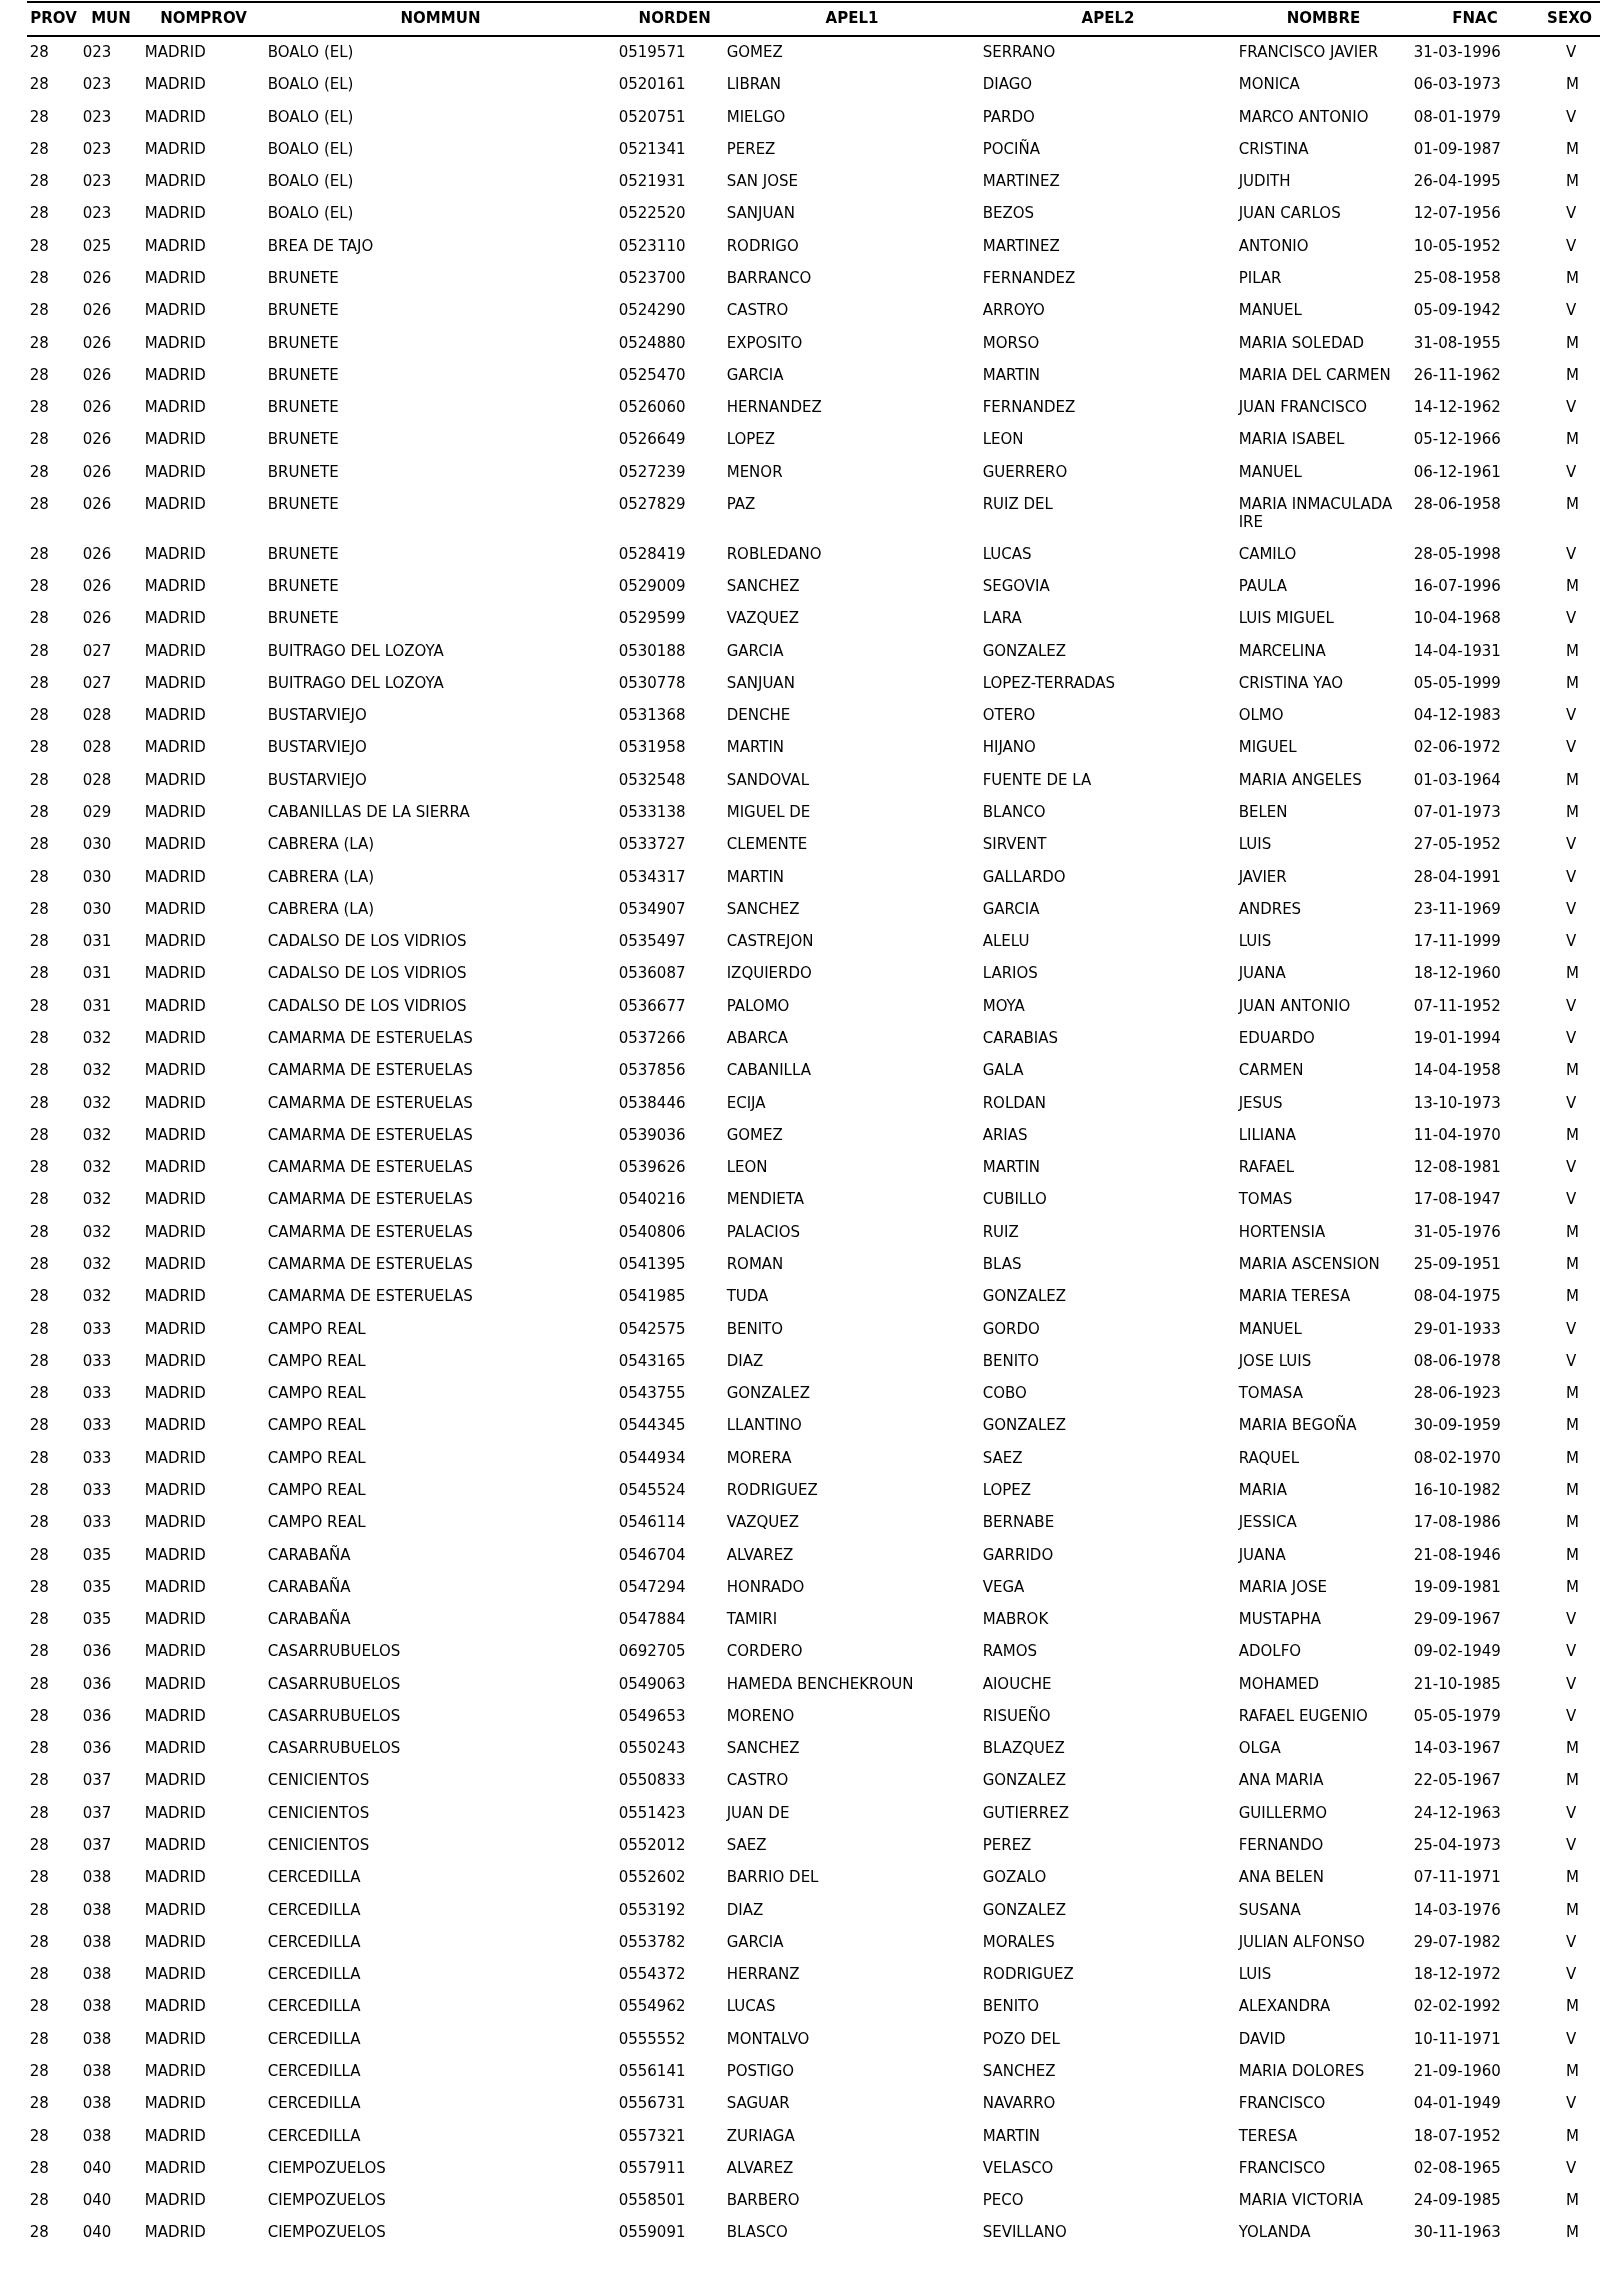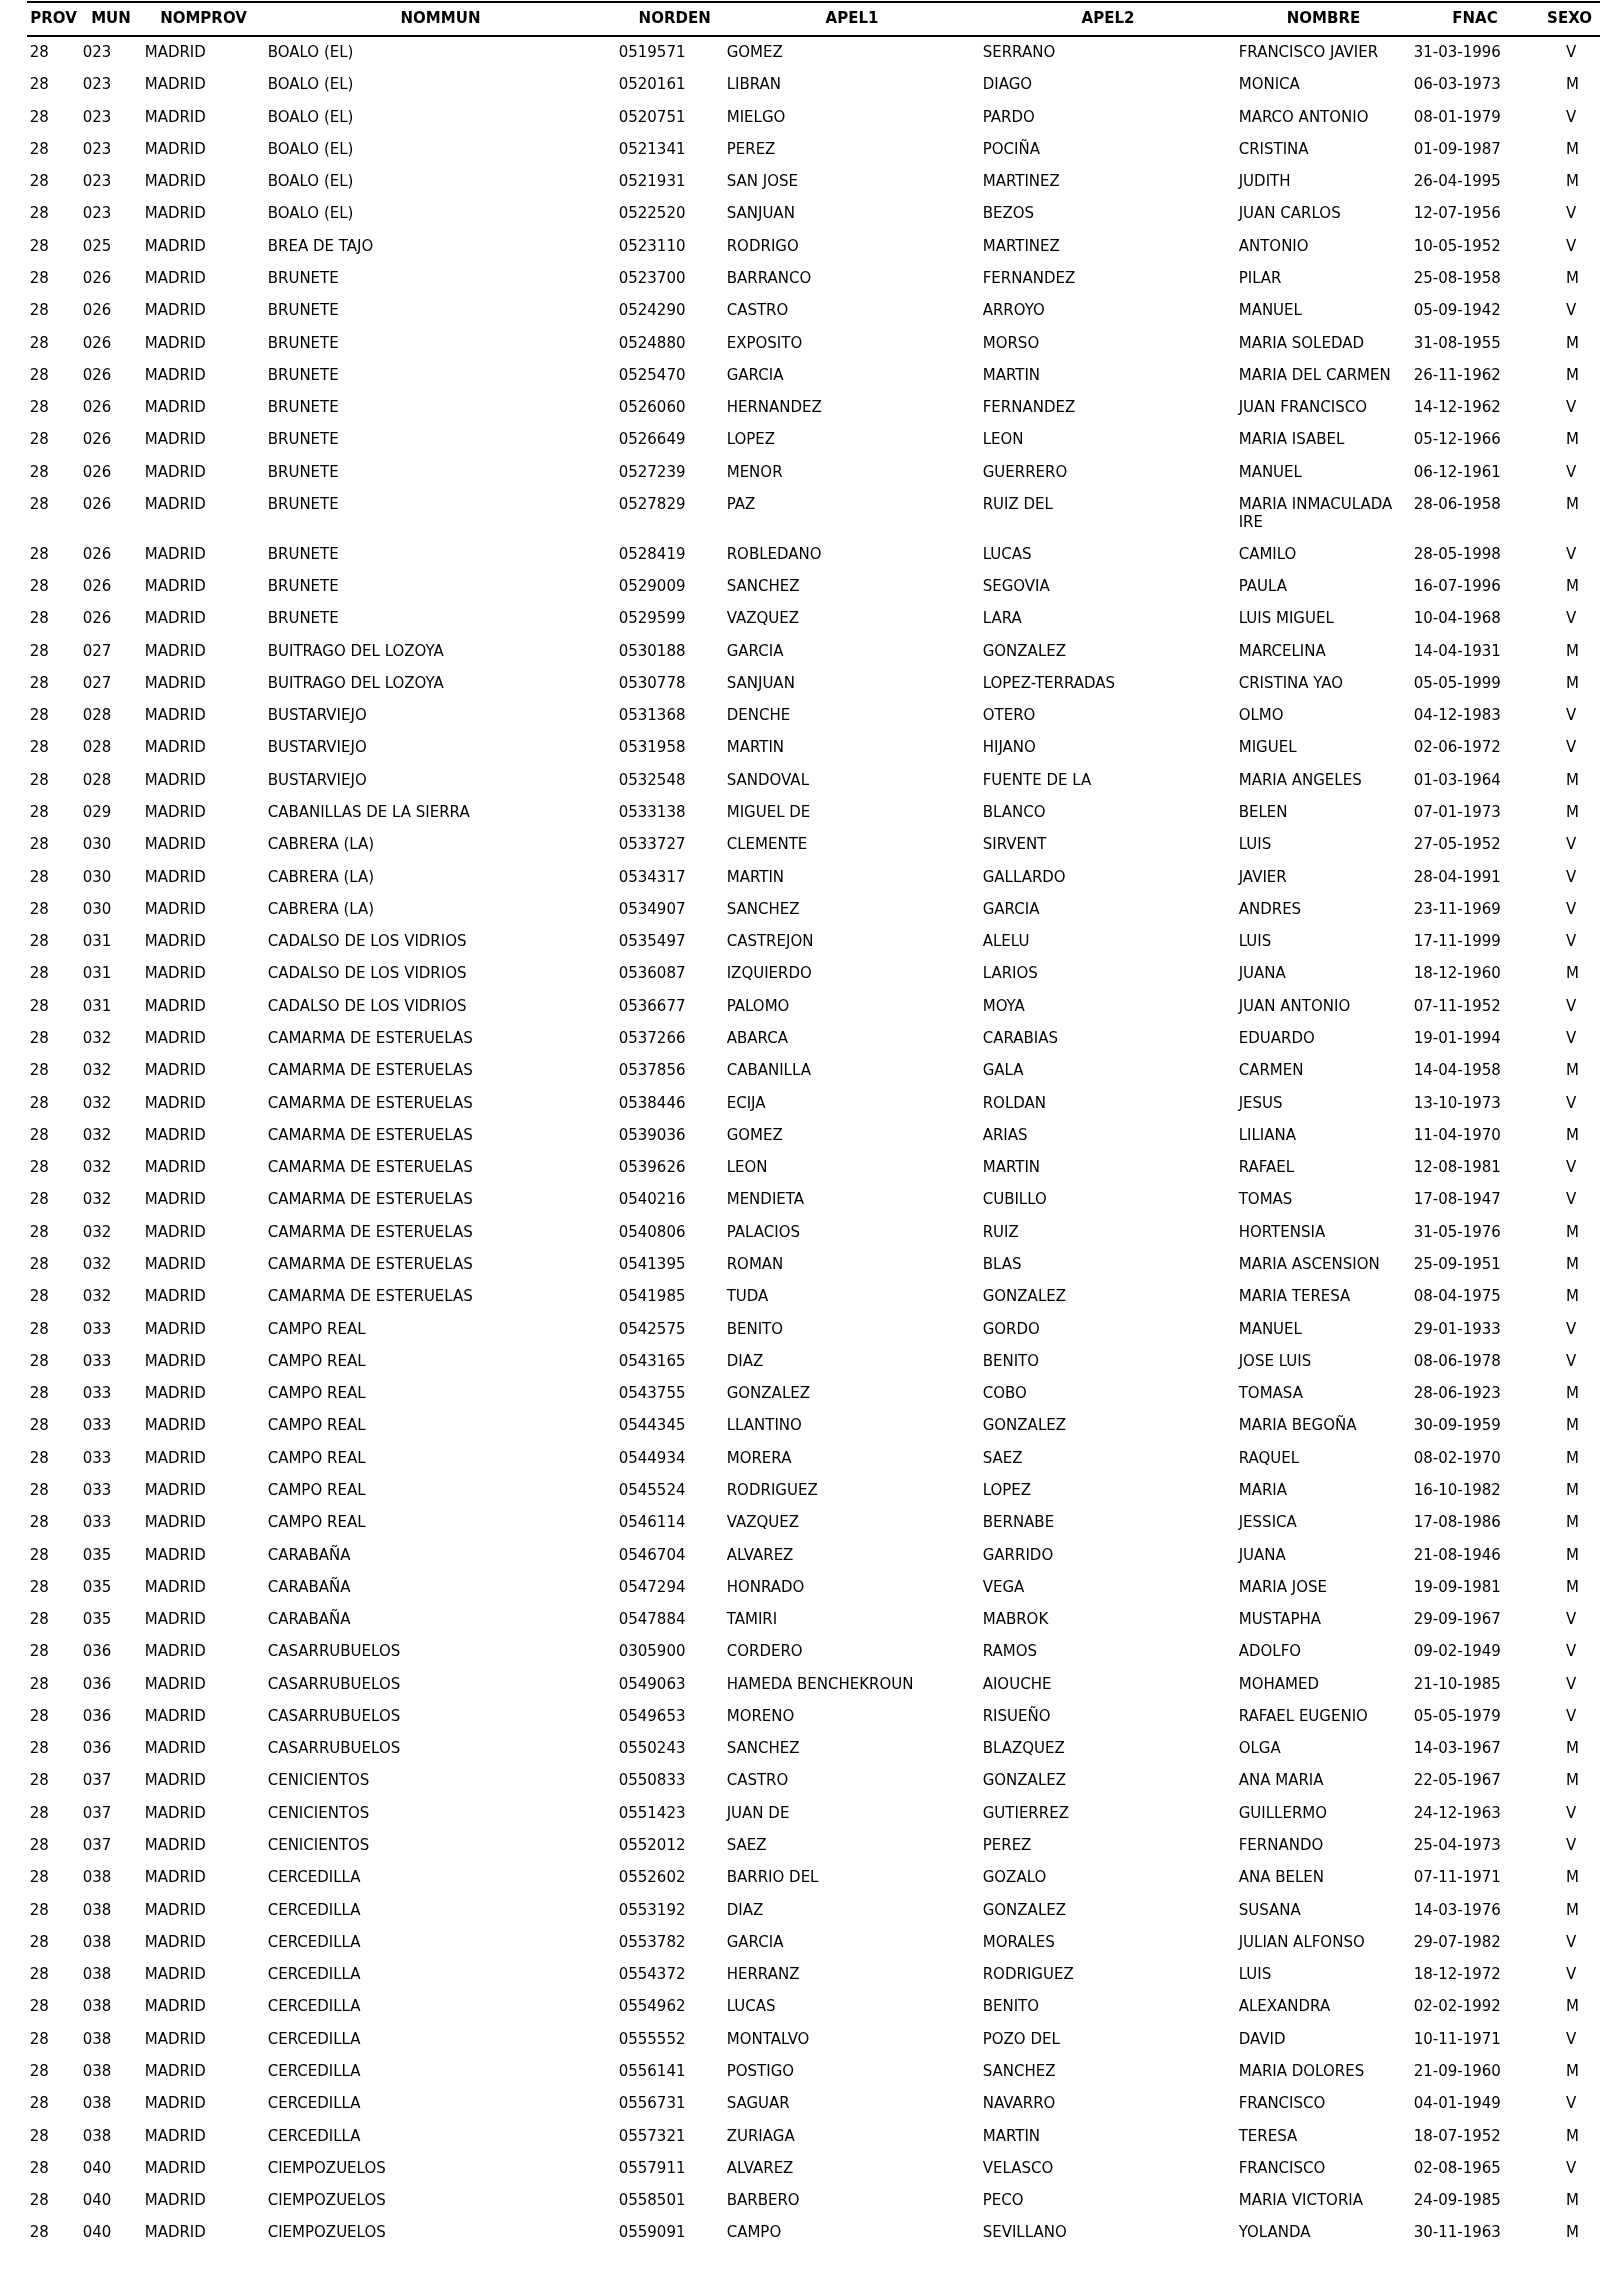--- a/index.html
+++ b/index.html
@@ -655,21 +655,21 @@
           <td class="col-apel2">MABROK</td>
           <td class="col-nombre">MUSTAPHA</td>
           <td class="col-fnac">29-09-1967</td>
           <td class="col-sexo">V</td>
         </tr>
         <tr>
           <td class="col-prov">28</td>
           <td class="col-mun">036</td>
           <td class="col-nomprov">MADRID</td>
           <td class="col-nommun">CASARRUBUELOS</td>
-          <td class="col-norden">0305900</td>
+          <td class="col-norden">0692705</td>
           <td class="col-apel1">CORDERO</td>
           <td class="col-apel2">RAMOS</td>
           <td class="col-nombre">ADOLFO</td>
           <td class="col-fnac">09-02-1949</td>
           <td class="col-sexo">V</td>
         </tr>
         <tr>
           <td class="col-prov">28</td>
           <td class="col-mun">036</td>
           <td class="col-nomprov">MADRID</td>
@@ -872,21 +872,21 @@
           <td class="col-nombre">MARIA VICTORIA</td>
           <td class="col-fnac">24-09-1985</td>
           <td class="col-sexo">M</td>
         </tr>
         <tr>
           <td class="col-prov">28</td>
           <td class="col-mun">040</td>
           <td class="col-nomprov">MADRID</td>
           <td class="col-nommun">CIEMPOZUELOS</td>
           <td class="col-norden">0559091</td>
-          <td class="col-apel1">CAMPO</td>
+          <td class="col-apel1">BLASCO</td>
           <td class="col-apel2">SEVILLANO</td>
           <td class="col-nombre">YOLANDA</td>
           <td class="col-fnac">30-11-1963</td>
           <td class="col-sexo">M</td>
         </tr>
       </tbody>
   </table>
 </div>
 
 

